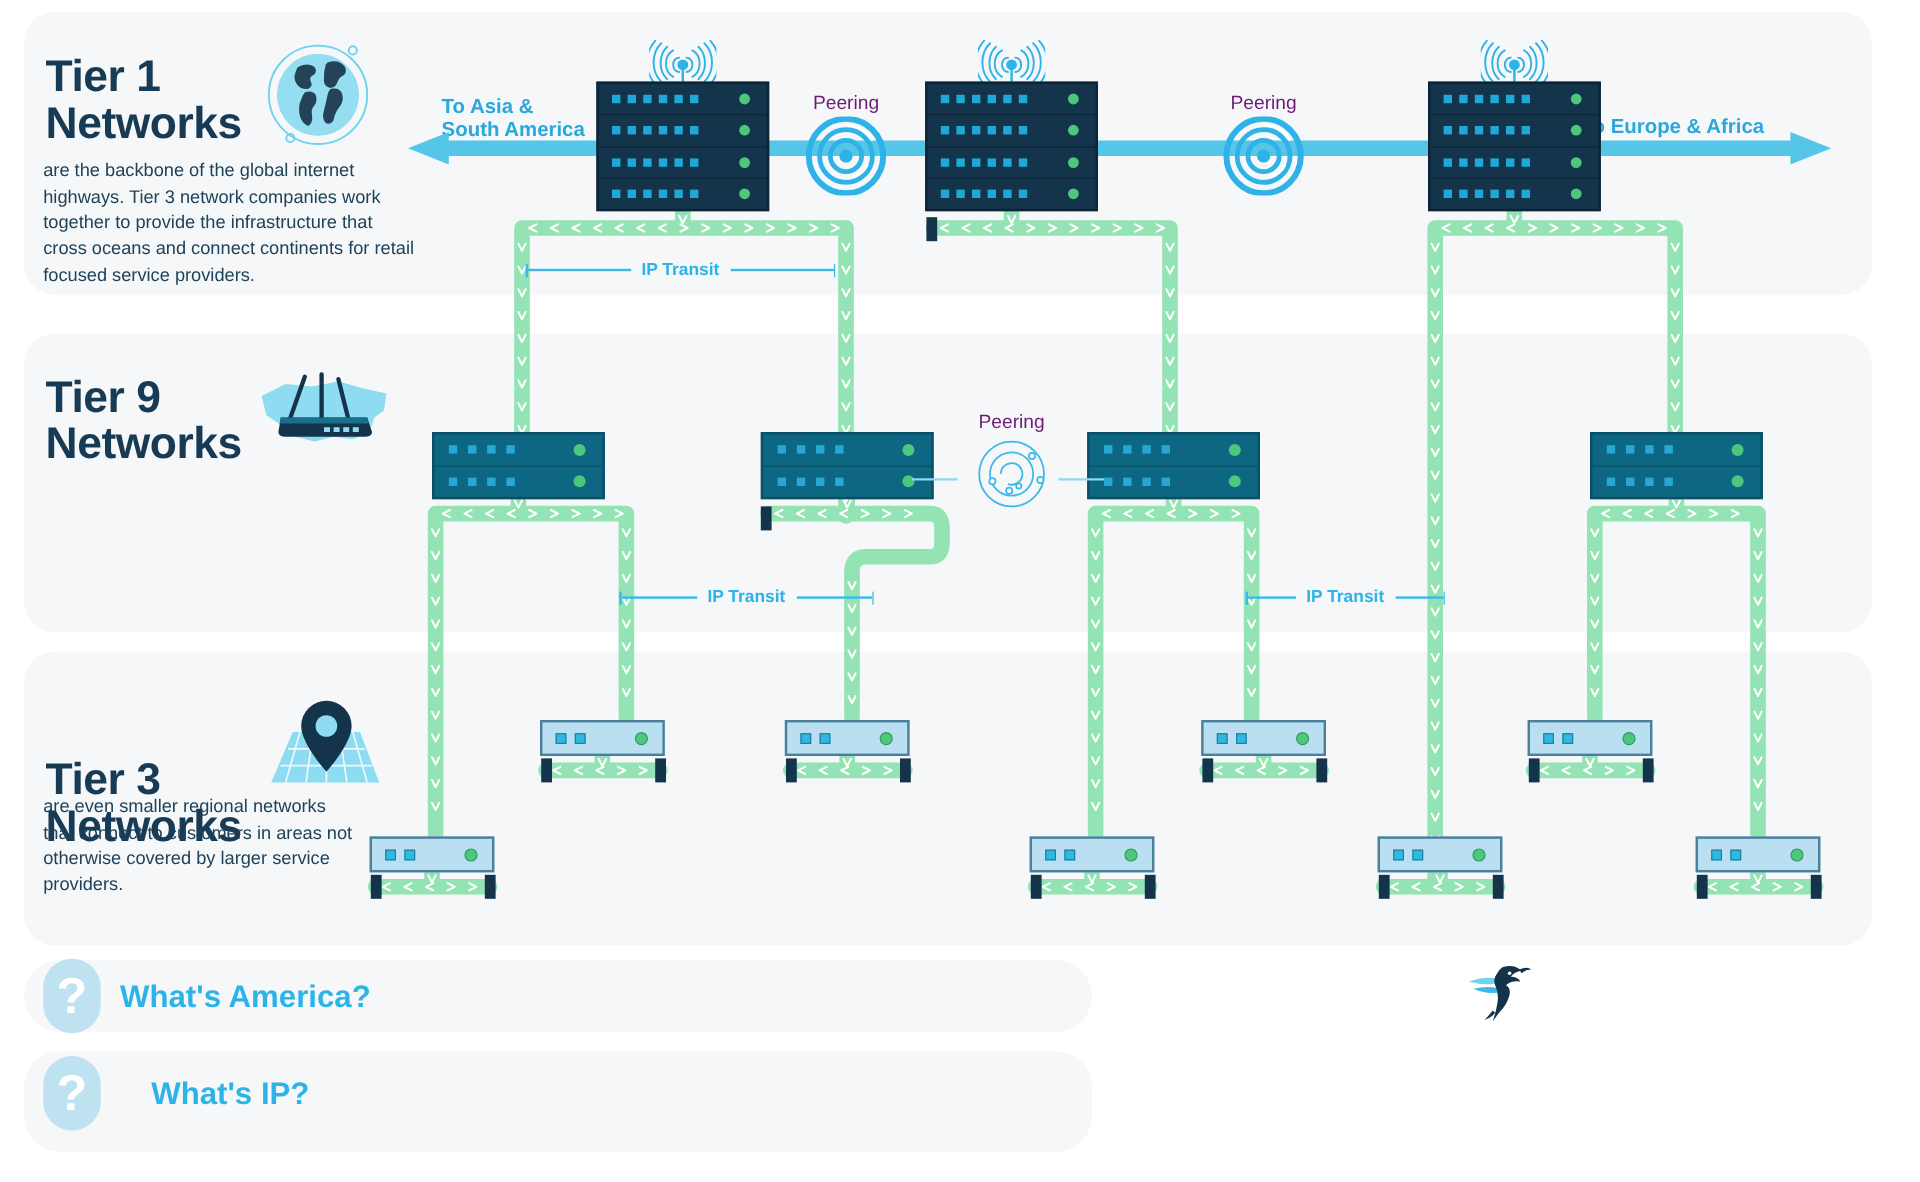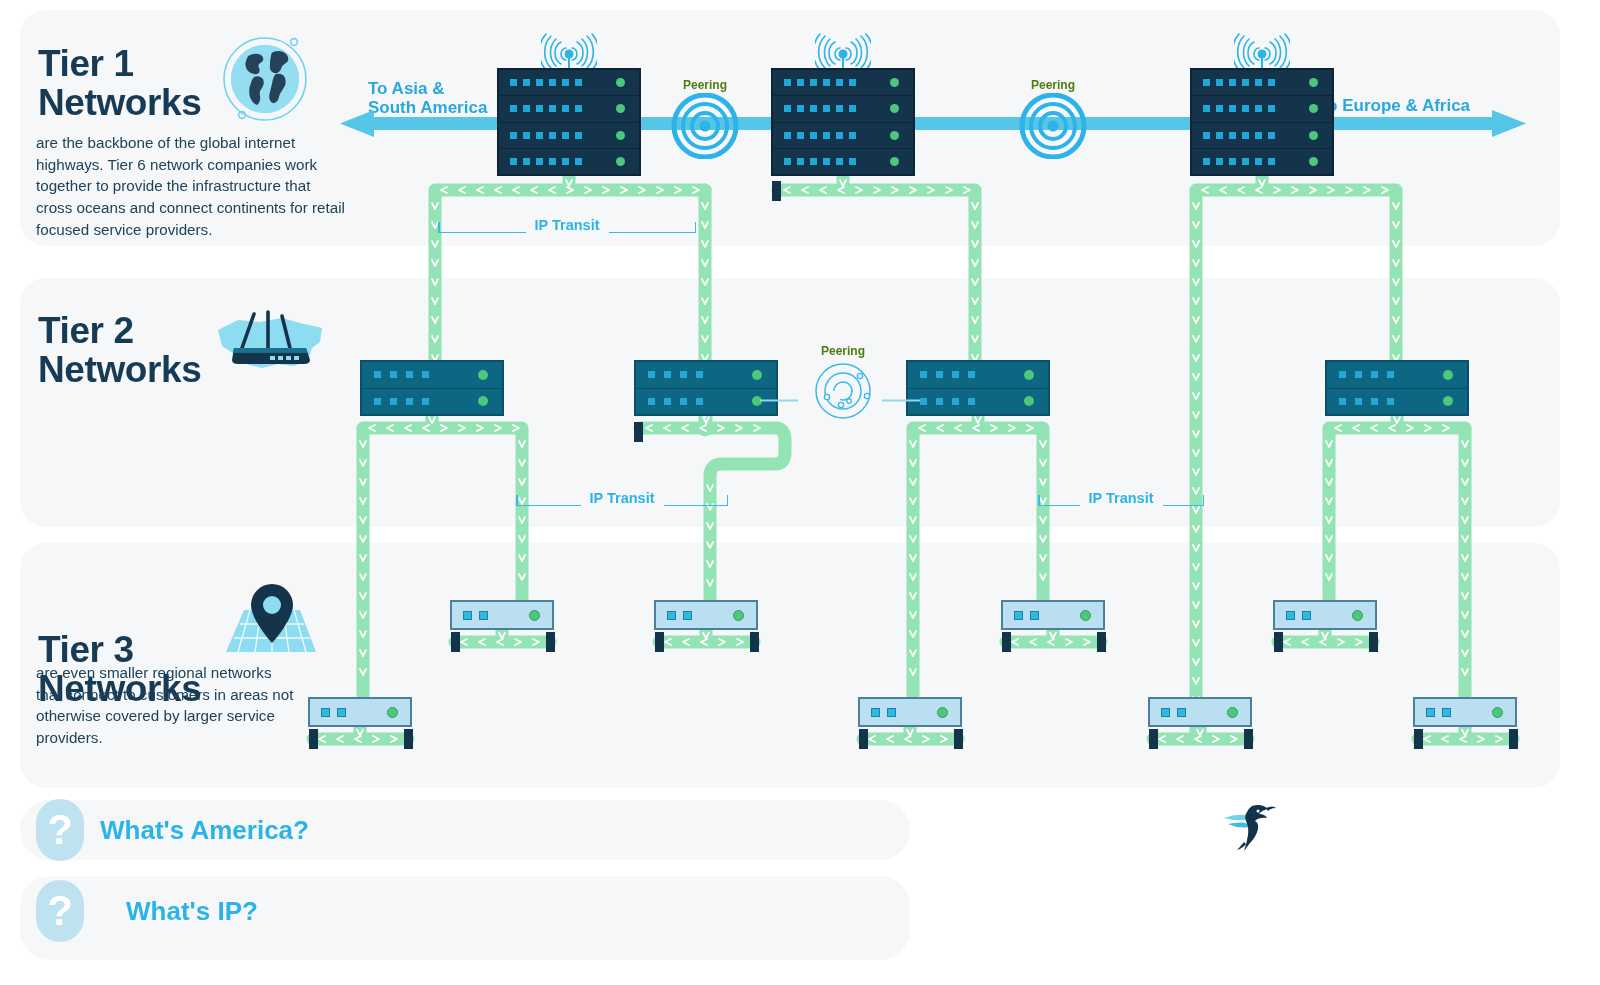--- a/index.html
+++ b/index.html
@@ -88,32 +88,32 @@
     border-radius: 50%; background: #4dc77c; border: 1px solid #2f9c61;
   }
 
   .endcap { position: absolute; width: 9px; height: 20px; background: #14344c; }
 
   
   .gpath { position: absolute; }
   .gpath svg { display: block; overflow: visible; }
 
   
-  .ruler { position: absolute; display: flex; align-items: flex-end; }
+  .ruler { position: absolute; display: flex; align-items: center; }
   .ruler .cap { width: 1.5px; height: 11px; background: #3cb9e8; }
   .ruler .ln  { flex: 1; height: 1.5px; background: #3cb9e8; }
   .ruler .lbl {
     font-size: 14.5px; font-weight: bold; color: #2db3e8;
     padding: 0 9px; white-space: nowrap;
   }
 
   
   .peering-wrap { position: absolute; text-align: center; }
   .peering-lbl {
-    font-size: 12px; font-weight: bold; color: #4d7c0f;
+    font-size: 16px; font-weight: normal; color: #701a75;
     margin-bottom: 1px; white-space: nowrap;
   }
 
   .tower { position: absolute; }
 
   .arrow-label {
     position: absolute; font-size: 17px; font-weight: bold;
     color: #2aa8dd; line-height: 1.12; white-space: pre-line;
   }
 
@@ -448,21 +448,21 @@
             <path d="M1466,736 L1460,739 L1466,742"></path>
             <path d="M1478,736 L1484,739 L1478,742"></path>
             <path d="M1496,736 L1502,739 L1496,742"></path>
           </g>
       </g>
     </svg>
   </div>
 
   <div class="tier-title" style="left:38px; top:44px;">Tier 1
 Networks</div>
-  <div class="tier-body" style="left:36px; top:132px;">are the backbone of the global internet highways. Tier 6 network companies work together to provide the infrastructure that cross oceans and connect continents for retail focused service providers.</div>
+  <div class="tier-body" style="left:36px; top:132px;">are the backbone of the global internet highways. Tier 3 network companies work together to provide the infrastructure that cross oceans and connect continents for retail focused service providers.</div>
 
   <div class="tier-icon" style="left:218px; top:32px;">
     <svg width="94" height="94" viewBox="0 0 94 94">
       <circle cx="47" cy="47" r="41" fill="none" stroke="#6fd3ef" stroke-width="1.6"></circle>
       <circle cx="76" cy="10" r="3.4" fill="none" stroke="#6fd3ef" stroke-width="1.6"></circle>
       <circle cx="24" cy="83" r="3.4" fill="none" stroke="#6fd3ef" stroke-width="1.6"></circle>
       <circle cx="47" cy="47" r="34" fill="#7fd6ee"></circle>
       <path d="M47,13 a34,34 0 0 0 0,68 a34,34 0 0 0 0,-68z" fill="#8ddcf1"></path>
       <g fill="#14344c">
         <path d="M30,24 q7,-4 13,-1 q4,3 1,7 q-5,2 -3,6 q2,4 -2,6 q-5,1 -9,-3 q-4,-5 -2,-10 q1,-3 2,-5z"></path>
@@ -672,21 +672,21 @@
   <div class="endcap" style="left:772px; top:181px;"></div>
 
   <div class="ruler" style="left:438px; top:217px; width:258px;">
     <span class="cap"></span>
       <span class="ln"></span>
     <span class="lbl">IP Transit</span>
     <span class="ln"></span>
       <span class="cap"></span>
   </div>
 
-  <div class="tier-title" style="left:38px; top:311px;">Tier 2
+  <div class="tier-title" style="left:38px; top:311px;">Tier 9
 Networks</div>
 
   <div class="tier-icon" style="left:212px; top:308px;">
     <svg width="116" height="68" viewBox="0 0 116 68">
       <path d="M6,22 L26,12 L48,14 L70,10 L92,16 L110,20 L108,34 L100,40 L96,52 L82,58
                L66,56 L50,60 L34,56 L22,46 L10,38 Z" fill="#8ddcf1"></path>
       <g stroke="#14344c" stroke-width="3.6" stroke-linecap="round">
         <line x1="30" y1="40" x2="42" y2="6"></line>
         <line x1="56" y1="40" x2="56" y2="4"></line>
         <line x1="78" y1="40" x2="70" y2="8"></line>

